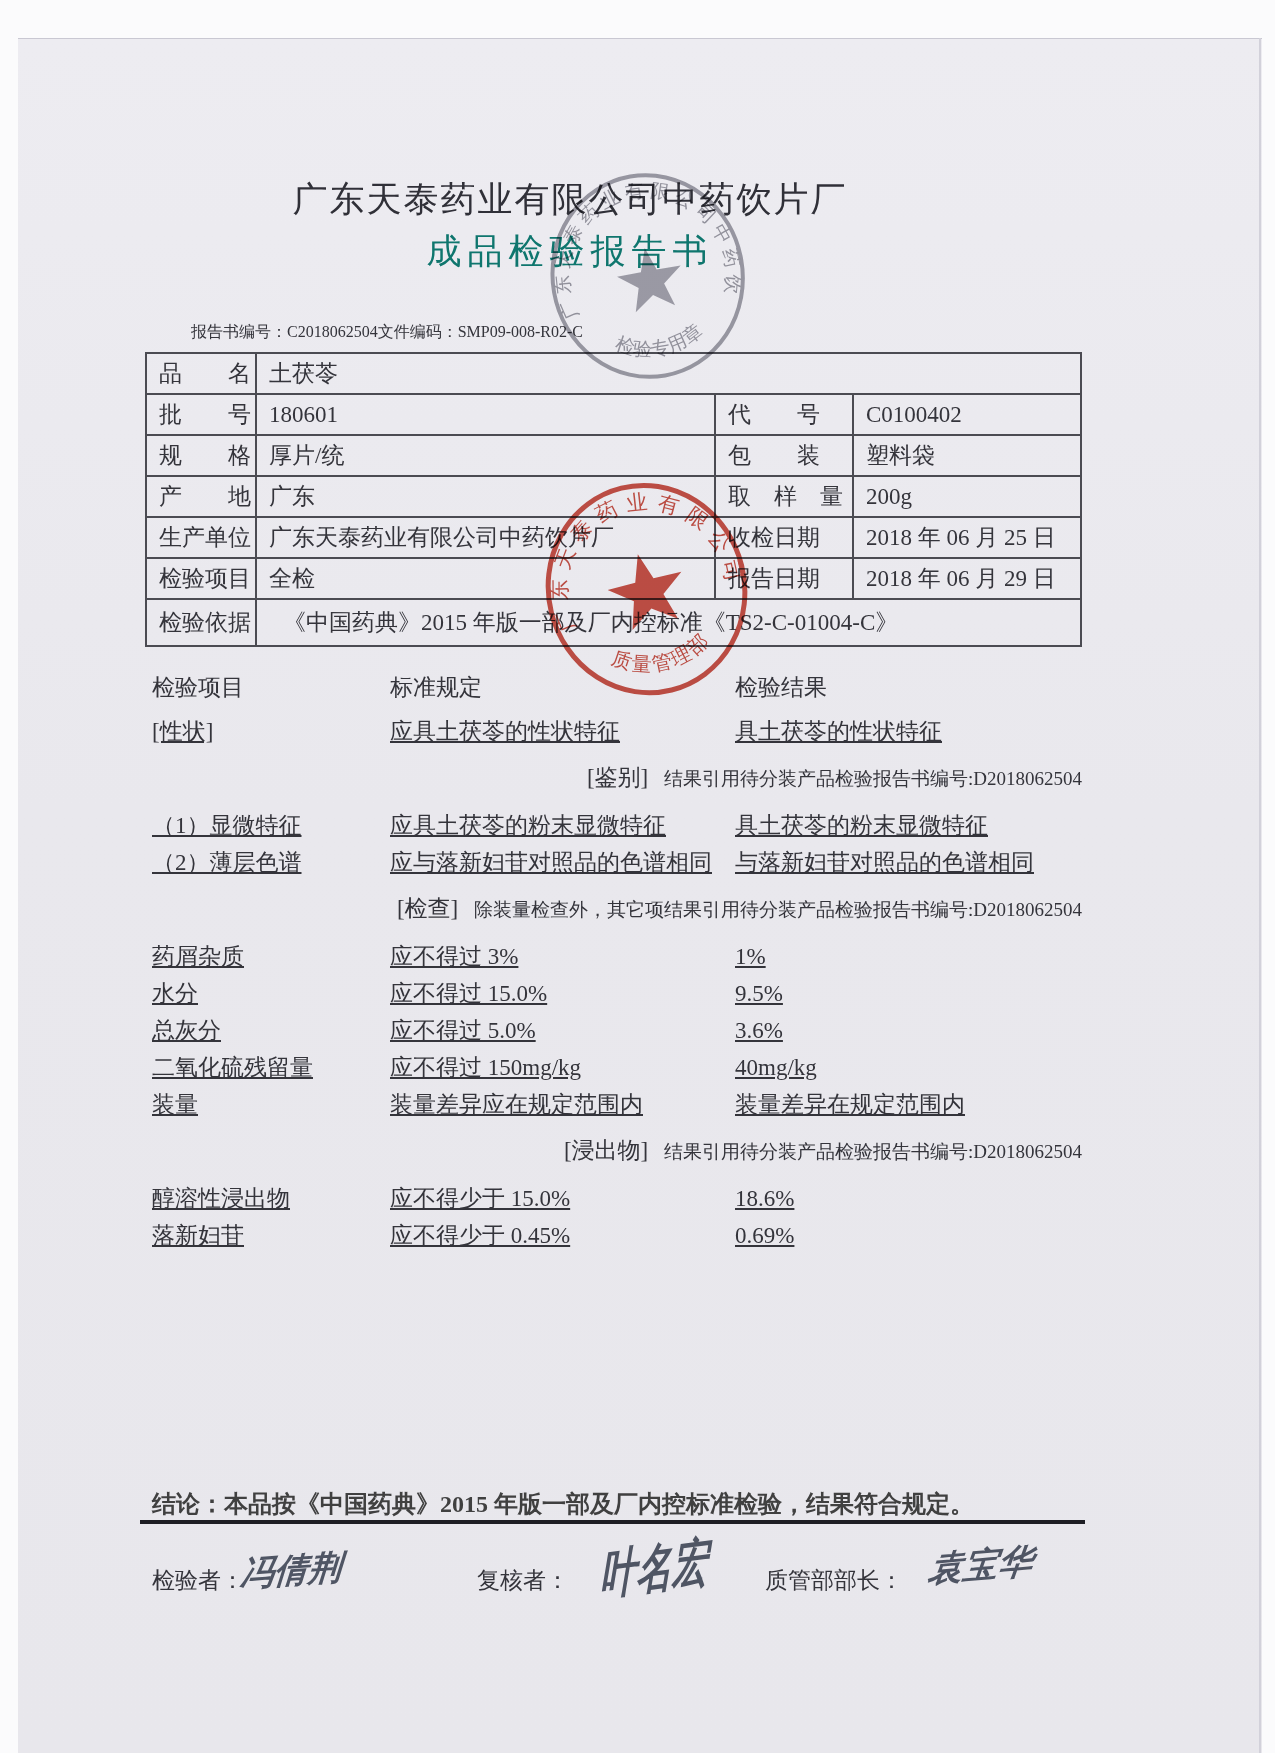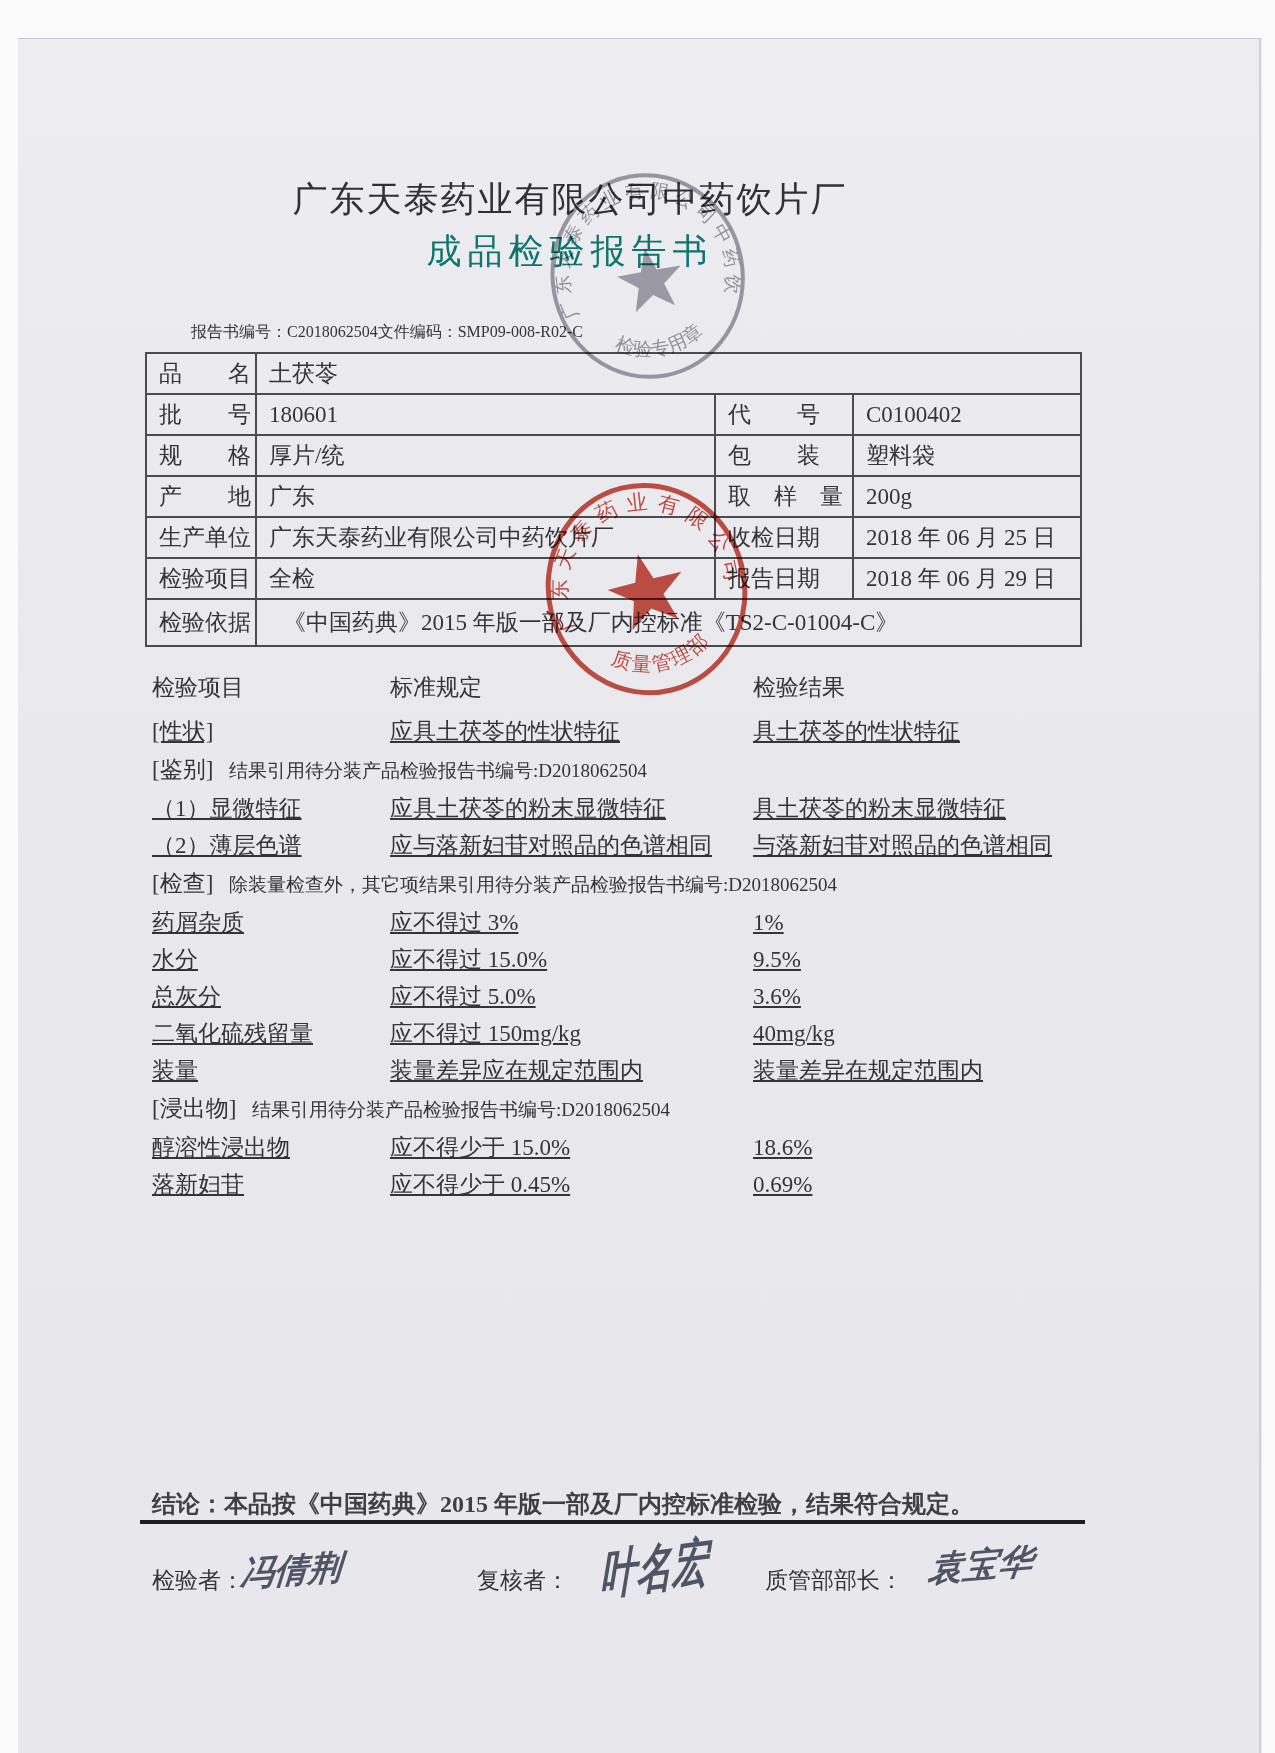--- a/index.html
+++ b/index.html
@@ -51,22 +51,22 @@
   .cell.nr{border-right:none}
   .cell.nb{border-bottom:none}
   .cell.full{grid-column:2/5;}
   .cell.indent{padding-left:26px;}
   
   .results{position:absolute;left:152px;top:672px;width:930px;font-size:23px;}
   .r-head{display:flex;margin-bottom:10px;}
   .r-row{display:flex;line-height:37px;align-items:flex-start;text-decoration:underline;}
   .col-item{flex:0 0 238px;}
   .col-std{flex:0 0 345px;}
-  .col-res{flex:0 0 347px;margin-left:18px;}
-  .r-note{line-height:39px;white-space:nowrap;}
+  .col-res{flex:0 0 347px;}
+  .r-note{line-height:56px;white-space:nowrap;text-align:right;}
   .note-bracket{font-size:23px;}
   .note-text{font-size:19px;margin-left:10px;}
   
   .conclusion{
     position:absolute;left:152px;top:1488px;width:930px;
     font-size:24px;font-weight:bold;color:#404040;white-space:nowrap;
   }
   .divider{
     position:absolute;left:140px;top:1520px;width:945px;height:4px;
     background:#1e1e24;

